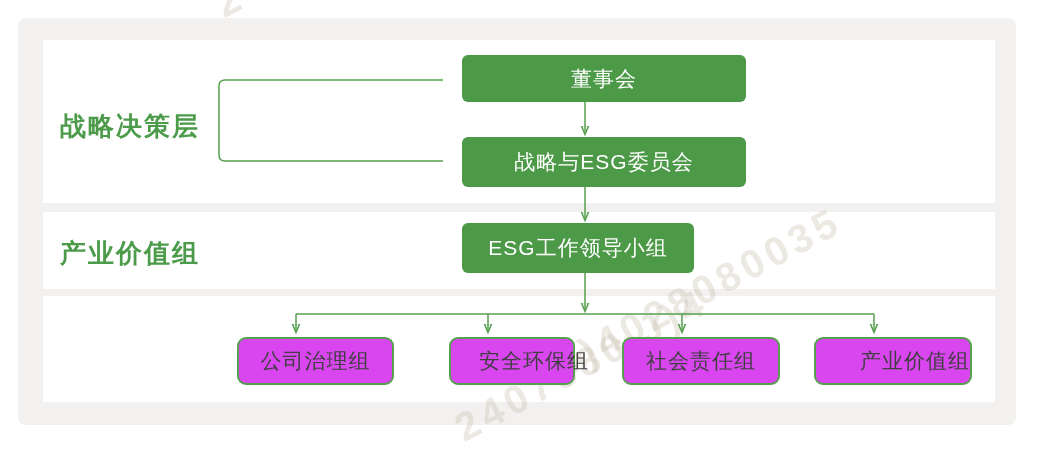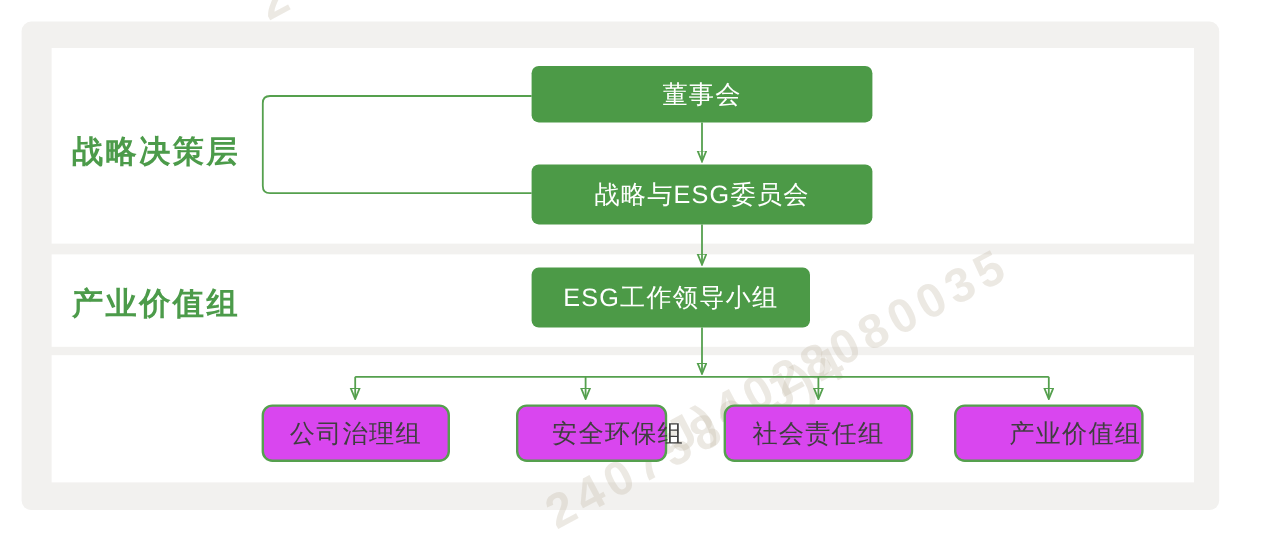--- a/index.html
+++ b/index.html
@@ -39,20 +39,21 @@
   .label2 { top: 236px; }
   .label3 { top: 333px; }
 
   .node {
     position: absolute;
     display: flex; align-items: center; justify-content: center;
     font-size: 21px; letter-spacing: 1px;
     white-space: nowrap;
     z-index: 6;
     box-sizing: border-box;
+    margin-left: 19px;
   }
   .solid {
     background: var(--green-solid, #4c9a47);
     color: #ffffff;
     border-radius: 6px;
   }
   .outline {
     background: #d946ef;
     border: 2px solid var(--green-line, #55a04e);
     border-radius: 9px;

